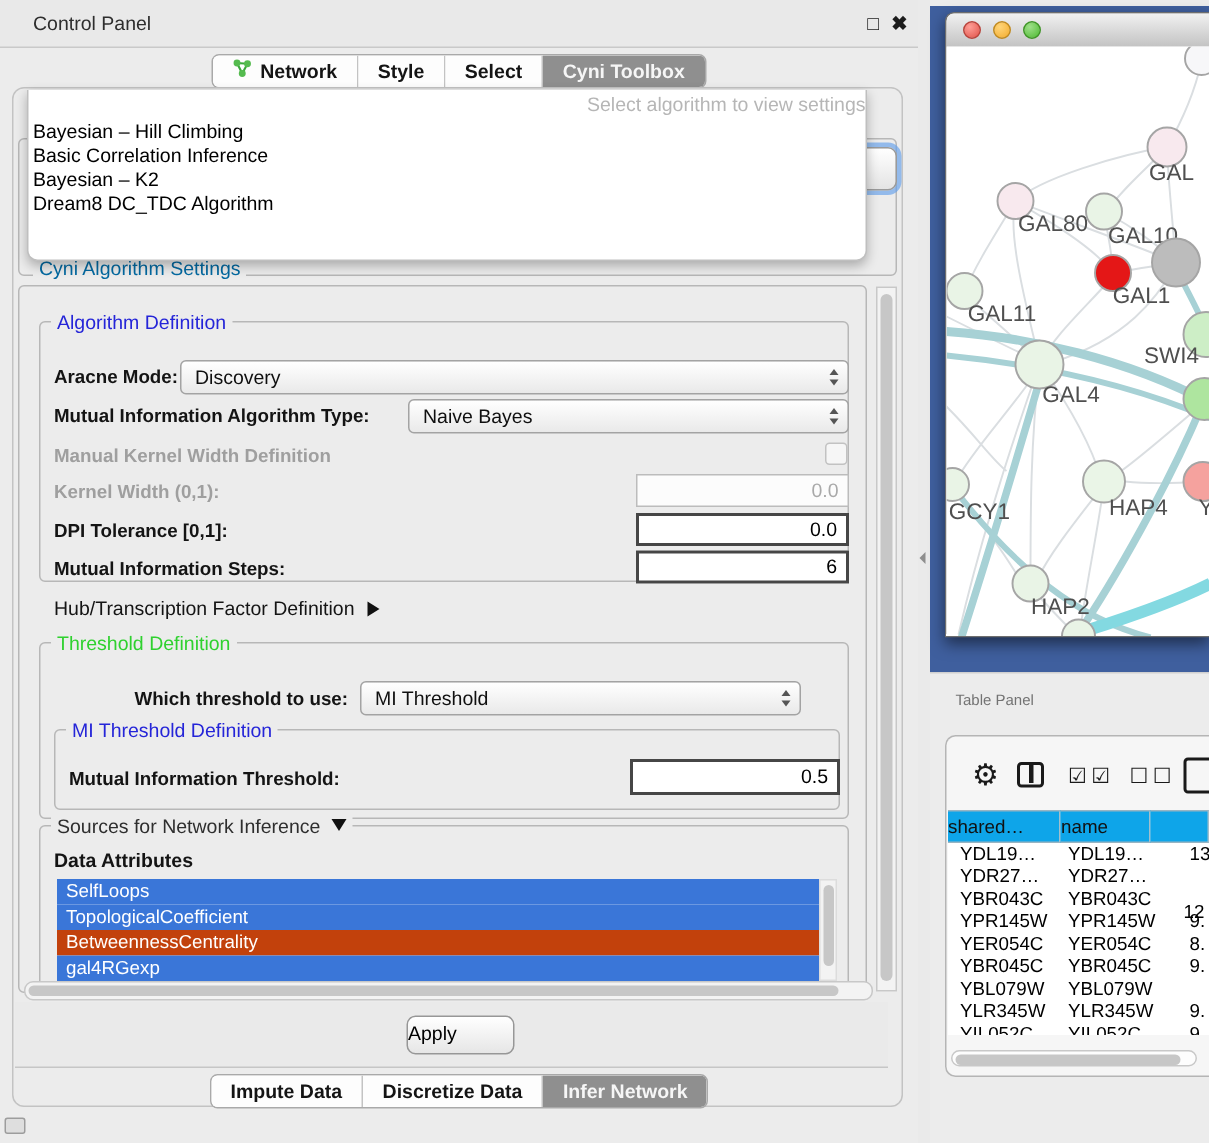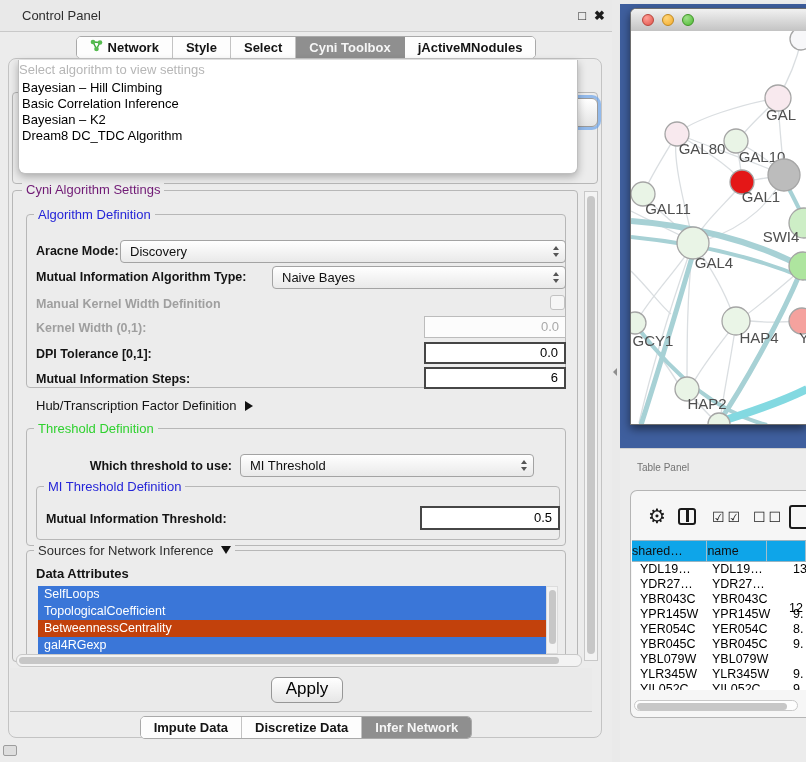--- a/index.html
+++ b/index.html
@@ -22,21 +22,21 @@
   
   .gbox{position:absolute;border:1px solid #b7b7b7;border-radius:4px;box-sizing:border-box}
   #behind-btn{left:556px;top:98px;width:40px;height:27px;border:1px solid #9a9a9a;border-radius:6px;
     background:linear-gradient(#ffffff,#e4e4e4);box-shadow:0 0 0 3px rgba(100,160,235,.65);z-index:1}
   #behind-combo{left:54px;top:146px;width:508px;height:27px;border:1px solid #b4b4b4;border-radius:13px;
     background:#fafafa;z-index:1;font-size:13px;line-height:25px;color:#c3c3c3;padding-left:28px;box-sizing:border-box}
   
   #dd-overlay{left:18px;top:60px;width:560px;height:114px;background:#ffffff;
     border:1px solid #bfbfbf;border-top:none;border-radius:0 0 7px 7px;
     box-shadow:0 3px 8px rgba(0,0,0,.28);z-index:10;box-sizing:border-box}
-  #dd-header{height:18px;padding-top:2px;text-align:left;font-size:13px;color:#b6b6b6}
+  #dd-header{height:18px;padding-top:2px;text-align:right;font-size:13px;color:#b6b6b6}
   .dd-item{height:16px;line-height:16px;padding-left:3px;font-size:13px;color:#000;white-space:nowrap}
   .dd-item.sel{font-weight:700}
   
   .grouplegend{position:absolute;font-size:13px;background:#ececec;padding:0 4px;white-space:nowrap;z-index:3}
   .blbl{position:absolute;font-size:12.5px;font-weight:700;color:#141414;white-space:nowrap;z-index:3}
   .blbl.dis{color:#9f9f9f}
   .combo{position:absolute;box-sizing:border-box;height:23px;border:1px solid #a3a3a3;border-radius:4px;
     background:linear-gradient(#ffffff,#e9e9e9);font-size:13px;line-height:21px;padding-left:9px;color:#101010;z-index:3}
   .arrows{position:absolute;right:6px;top:5px}
   .arru{width:0;height:0;border-left:3.5px solid transparent;border-right:3.5px solid transparent;
@@ -50,21 +50,21 @@
   #mkw-check{left:550px;top:295px;width:15px;height:15px;border:1px solid #c2c2c2;border-radius:3px;
     background:#f6f6f6;box-sizing:border-box;z-index:3}
   .tri-right{display:inline-block;width:0;height:0;border-top:5.5px solid transparent;
     border-bottom:5.5px solid transparent;border-left:8px solid #111;margin-left:9px;vertical-align:-1px}
   .tri-down{display:inline-block;width:0;height:0;border-left:5.5px solid transparent;
     border-right:5.5px solid transparent;border-top:8px solid #111;margin-left:7px;vertical-align:1px}
   .attr-item{height:17px;line-height:17px;padding-left:6px;font-size:12.5px;color:#fff;width:506px}
   .sbtrack{position:absolute;background:#f3f3f3;border:1px solid #c8c8c8;border-radius:6px;box-sizing:border-box;z-index:4}
   .sbthumb{position:absolute;background:#c7c7c7;border-radius:5px}
   .pushbtn{position:absolute;border:1px solid #979797;border-radius:6px;
-    background:linear-gradient(#ffffff,#e6e6e6);font-size:17px;text-align:center;line-height:22px;z-index:4}
+    background:linear-gradient(#ffffff,#e6e6e6);font-size:13px;text-align:left;line-height:22px;z-index:4}
   #bottom-strip{left:10px;top:668px;width:582px;height:43px;background:#eaeaea;border-bottom:1px solid #c6c6c6;z-index:2}
   
   #splitter{left:612px;top:0;width:8px;height:762px;background:#eaeaea}
   #split-handle{left:613px;top:368px;width:0;height:0;border-top:4px solid transparent;
     border-bottom:4px solid transparent;border-right:4px solid #8e8e8e}
   #desktop{left:620px;top:4px;width:186px;height:444px}
   #net-window{left:630px;top:8px;width:176px;height:417px;border:1px solid #6e6e6e;border-right:none;
     border-radius:6px 0 0 0;box-shadow:0 4px 10px rgba(0,0,0,.5);box-sizing:border-box;background:#fff}
   #nwtb{position:absolute;left:0;top:0;right:0;height:22px;background:linear-gradient(#f1f1f1,#c3c3c3);
     border-bottom:1px solid #8d8d8d;border-radius:5px 0 0 0}
@@ -113,23 +113,20 @@
       </div>
       <div class="tab">
         <span>Style</span>
       </div>
       <div class="tab">
         <span>Select</span>
       </div>
       <div class="tab active">
         <span>Cyni Toolbox</span>
       </div>
-      <div class="tab">
-        <span>jActiveMNodules</span>
-      </div>
     </div>
 </div>
 
 <div class="abs" id="outer-box"></div>
 
 <div class="gbox" style="left:12px;top:92px;width:586px;height:92px;z-index:1"></div>
 <div class="abs" id="behind-btn"></div>
 <div class="abs" id="behind-combo">
   <span>gal-interc... default node</span>
 </div>
@@ -138,21 +135,21 @@
   <div id="dd-header">Select algorithm to view settings</div>
   <div id="dd-items">
       <div class="dd-item">Bayesian – Hill Climbing</div>
       <div class="dd-item">Basic Correlation Inference</div>
       <div class="dd-item">Bayesian – K2</div>
       <div class="dd-item">Dream8 DC_TDC Algorithm</div>
     </div>
 </div>
 
 <div class="gbox" style="left:12px;top:190px;width:566px;height:472px;z-index:2"></div>
-<span class="grouplegend" style="left:22px;top:182px;color:#701a75">Cyni Algorithm Settings</span>
+<span class="grouplegend" style="left:22px;top:171px;color:#0369a1">Cyni Algorithm Settings</span>
 
 <div class="sbtrack" style="left:584px;top:191px;width:14px;height:470px;border-radius:0">
   <div class="sbthumb" style="left:2px;top:4px;width:8px;height:458px"></div>
 </div>
 
 <div class="gbox" style="left:26px;top:214px;width:540px;height:174px;z-index:2"></div>
 <span class="grouplegend" style="left:34px;top:207px;color:#2525d8">Algorithm Definition</span>
 
 <span class="blbl" style="left:36px;top:244px">Aracne Mode:</span>
 <div class="combo" style="left:120px;top:240px;width:446px">

